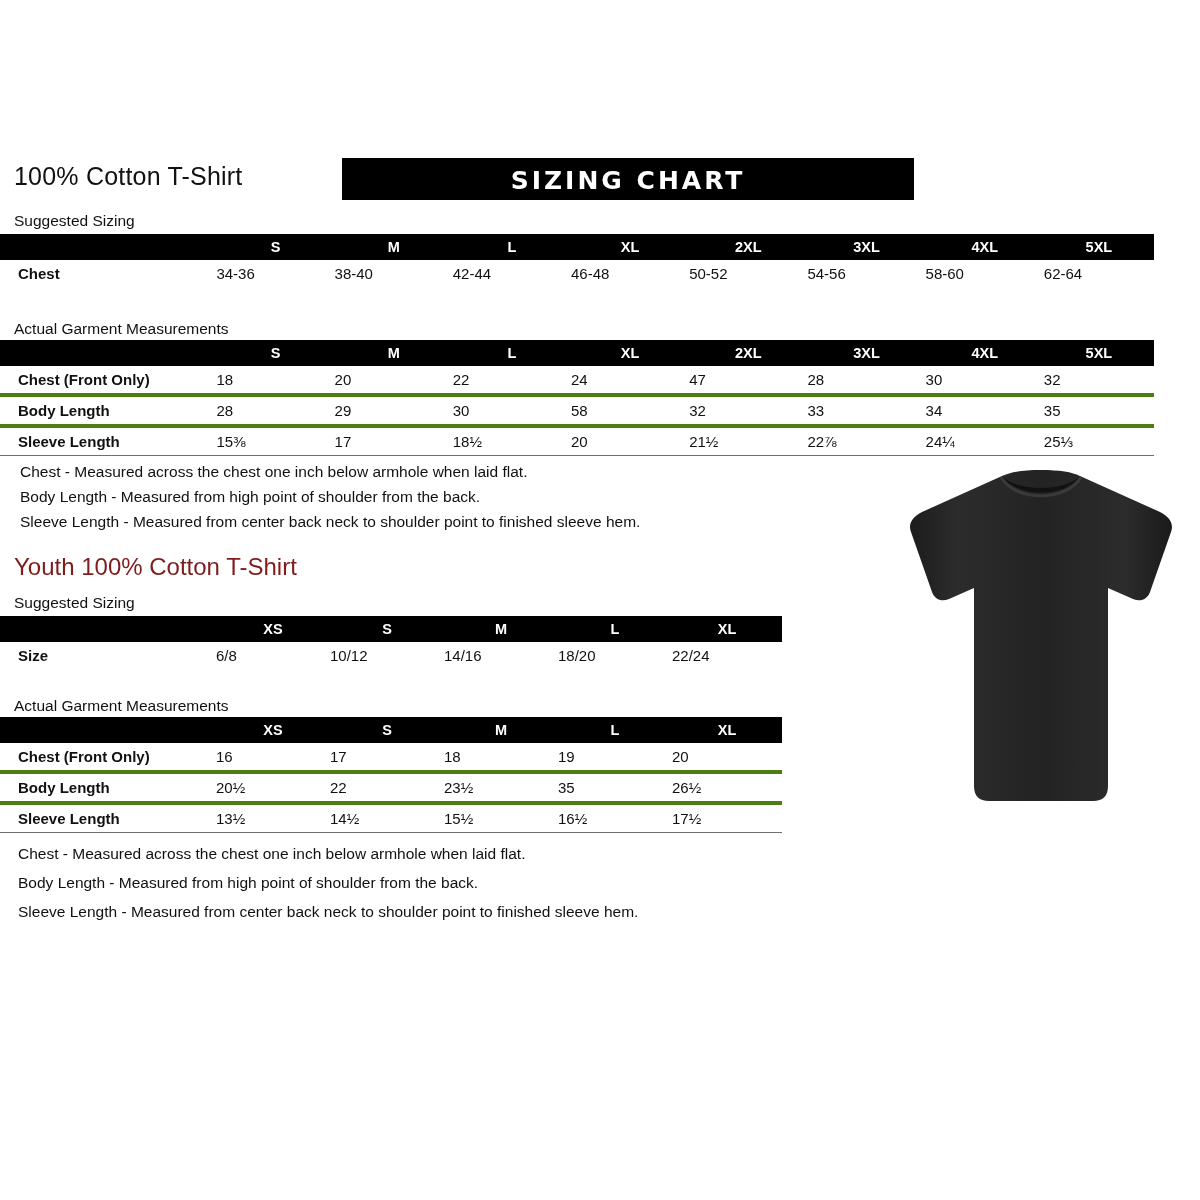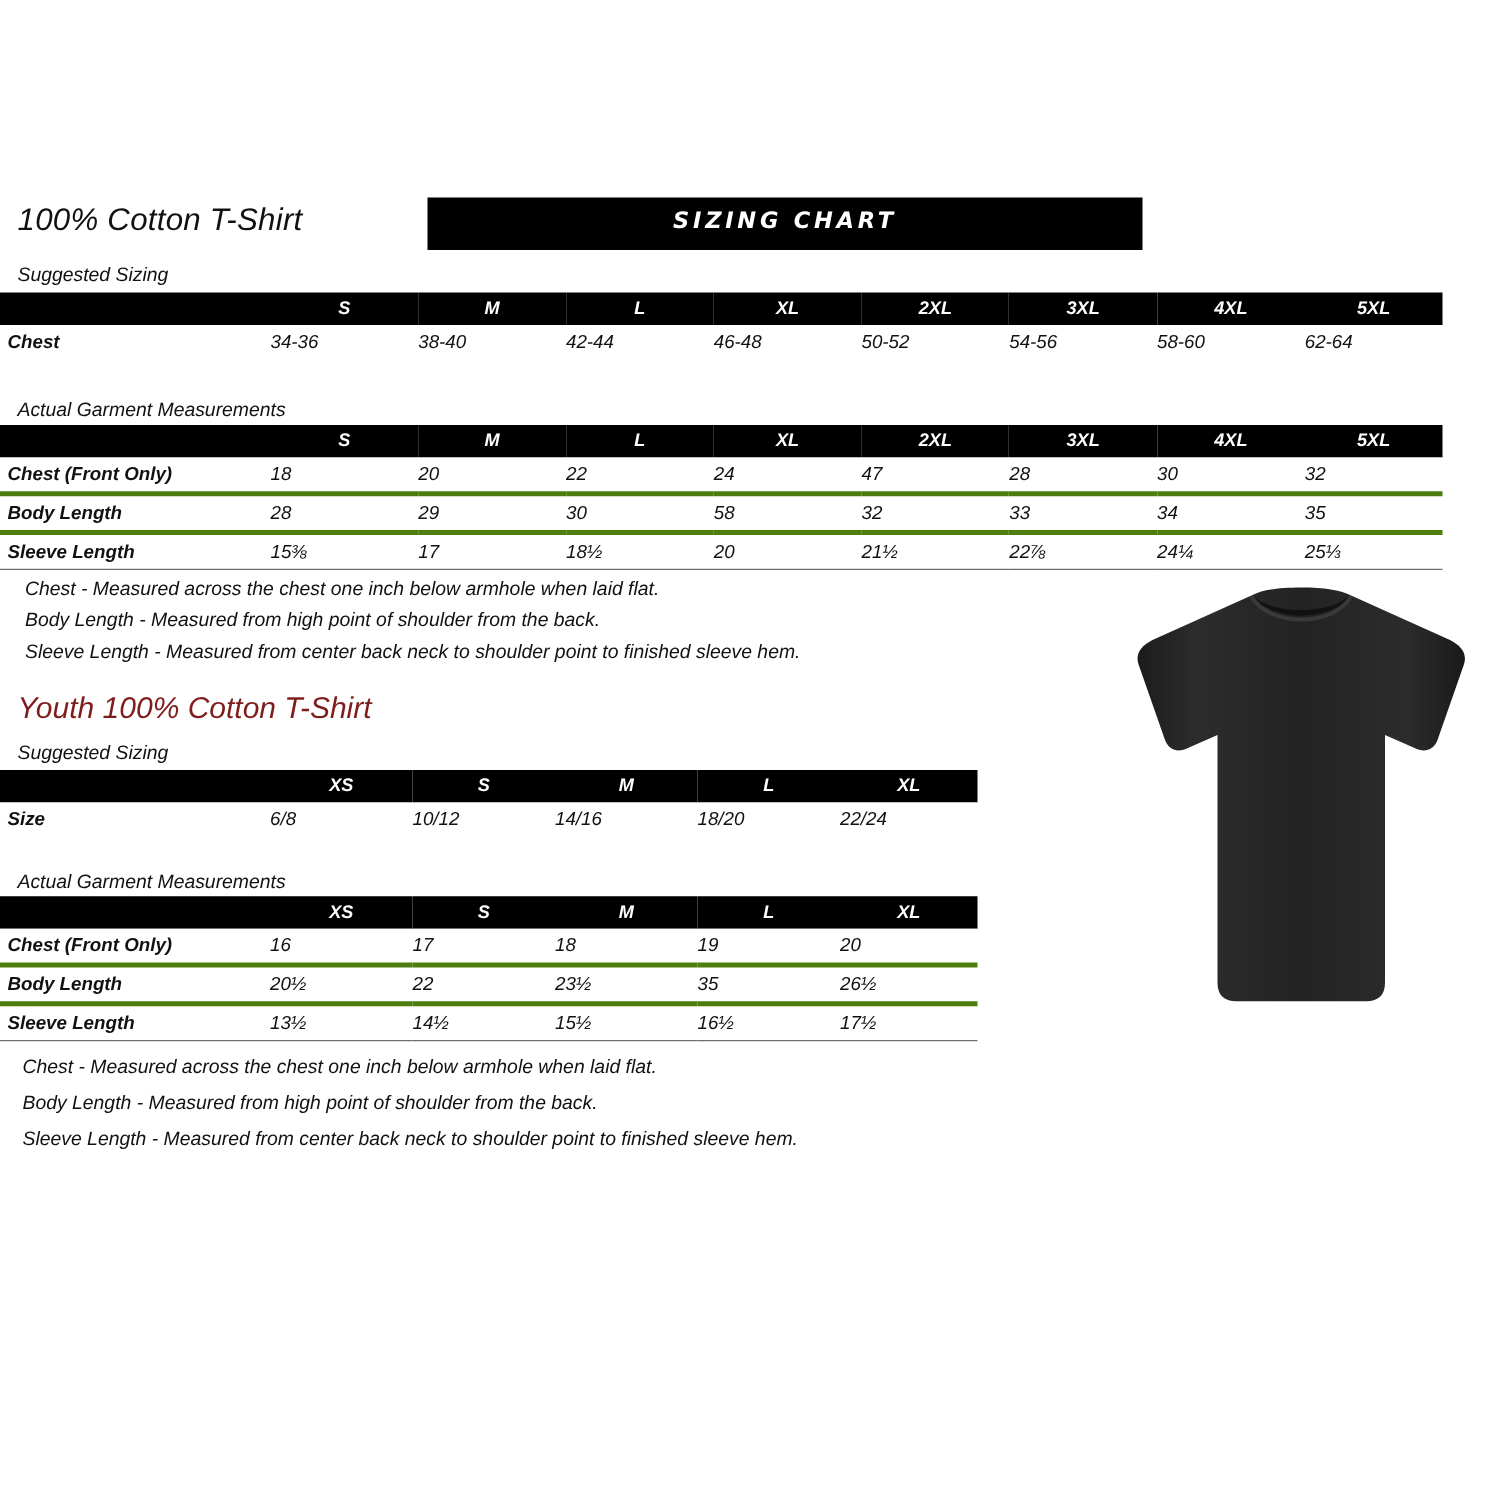--- a/index.html
+++ b/index.html
@@ -14,21 +14,20 @@
     color: #111111;
     position: relative;
     overflow: hidden;
   }
 
   .page {
     position: absolute;
     left: 0; top: 0;
     width: 1200px;
     height: 856px;
-    font-style: italic;
   }
 
   
   .title-row {
     position: absolute;
     left: 14px;
     top: 158px;
     width: 1172px;
     height: 42px;
   }
@@ -50,21 +49,21 @@
     height: 42px;
     background: #000000;
   }
   .sizing-banner span {
     position: absolute;
     left: 0;
     right: 0;
     top: 8px;
     text-align: center;
     color: #ffffff;
-    font-size: 18px;
+    font-size: 25px;
     font-weight: bold;
     letter-spacing: 3px;
     font-family: "DejaVu Sans", sans-serif;
   }
 
   .sublabel {
     position: absolute;
     font-size: 15.5px;
     color: #111;
     white-space: nowrap;
@@ -93,21 +92,21 @@
     text-align: left;
   }
   .tbl tbody td {
     height: 27px;
     font-size: 15px;
     color: #111;
     background: #ffffff;
   }
   .tbl tbody td.rowhead {
     text-align: left;
-    padding-left: 6px;
+    padding-left: 18px;
     font-weight: bold;
     font-size: 15px;
   }
   .tbl.ruled tbody tr {
     border-bottom: 4px solid #4d7c0f;
   }
   .tbl.ruled tbody tr:last-child {
     border-bottom: 1px solid #6e6e6e;
   }
 

